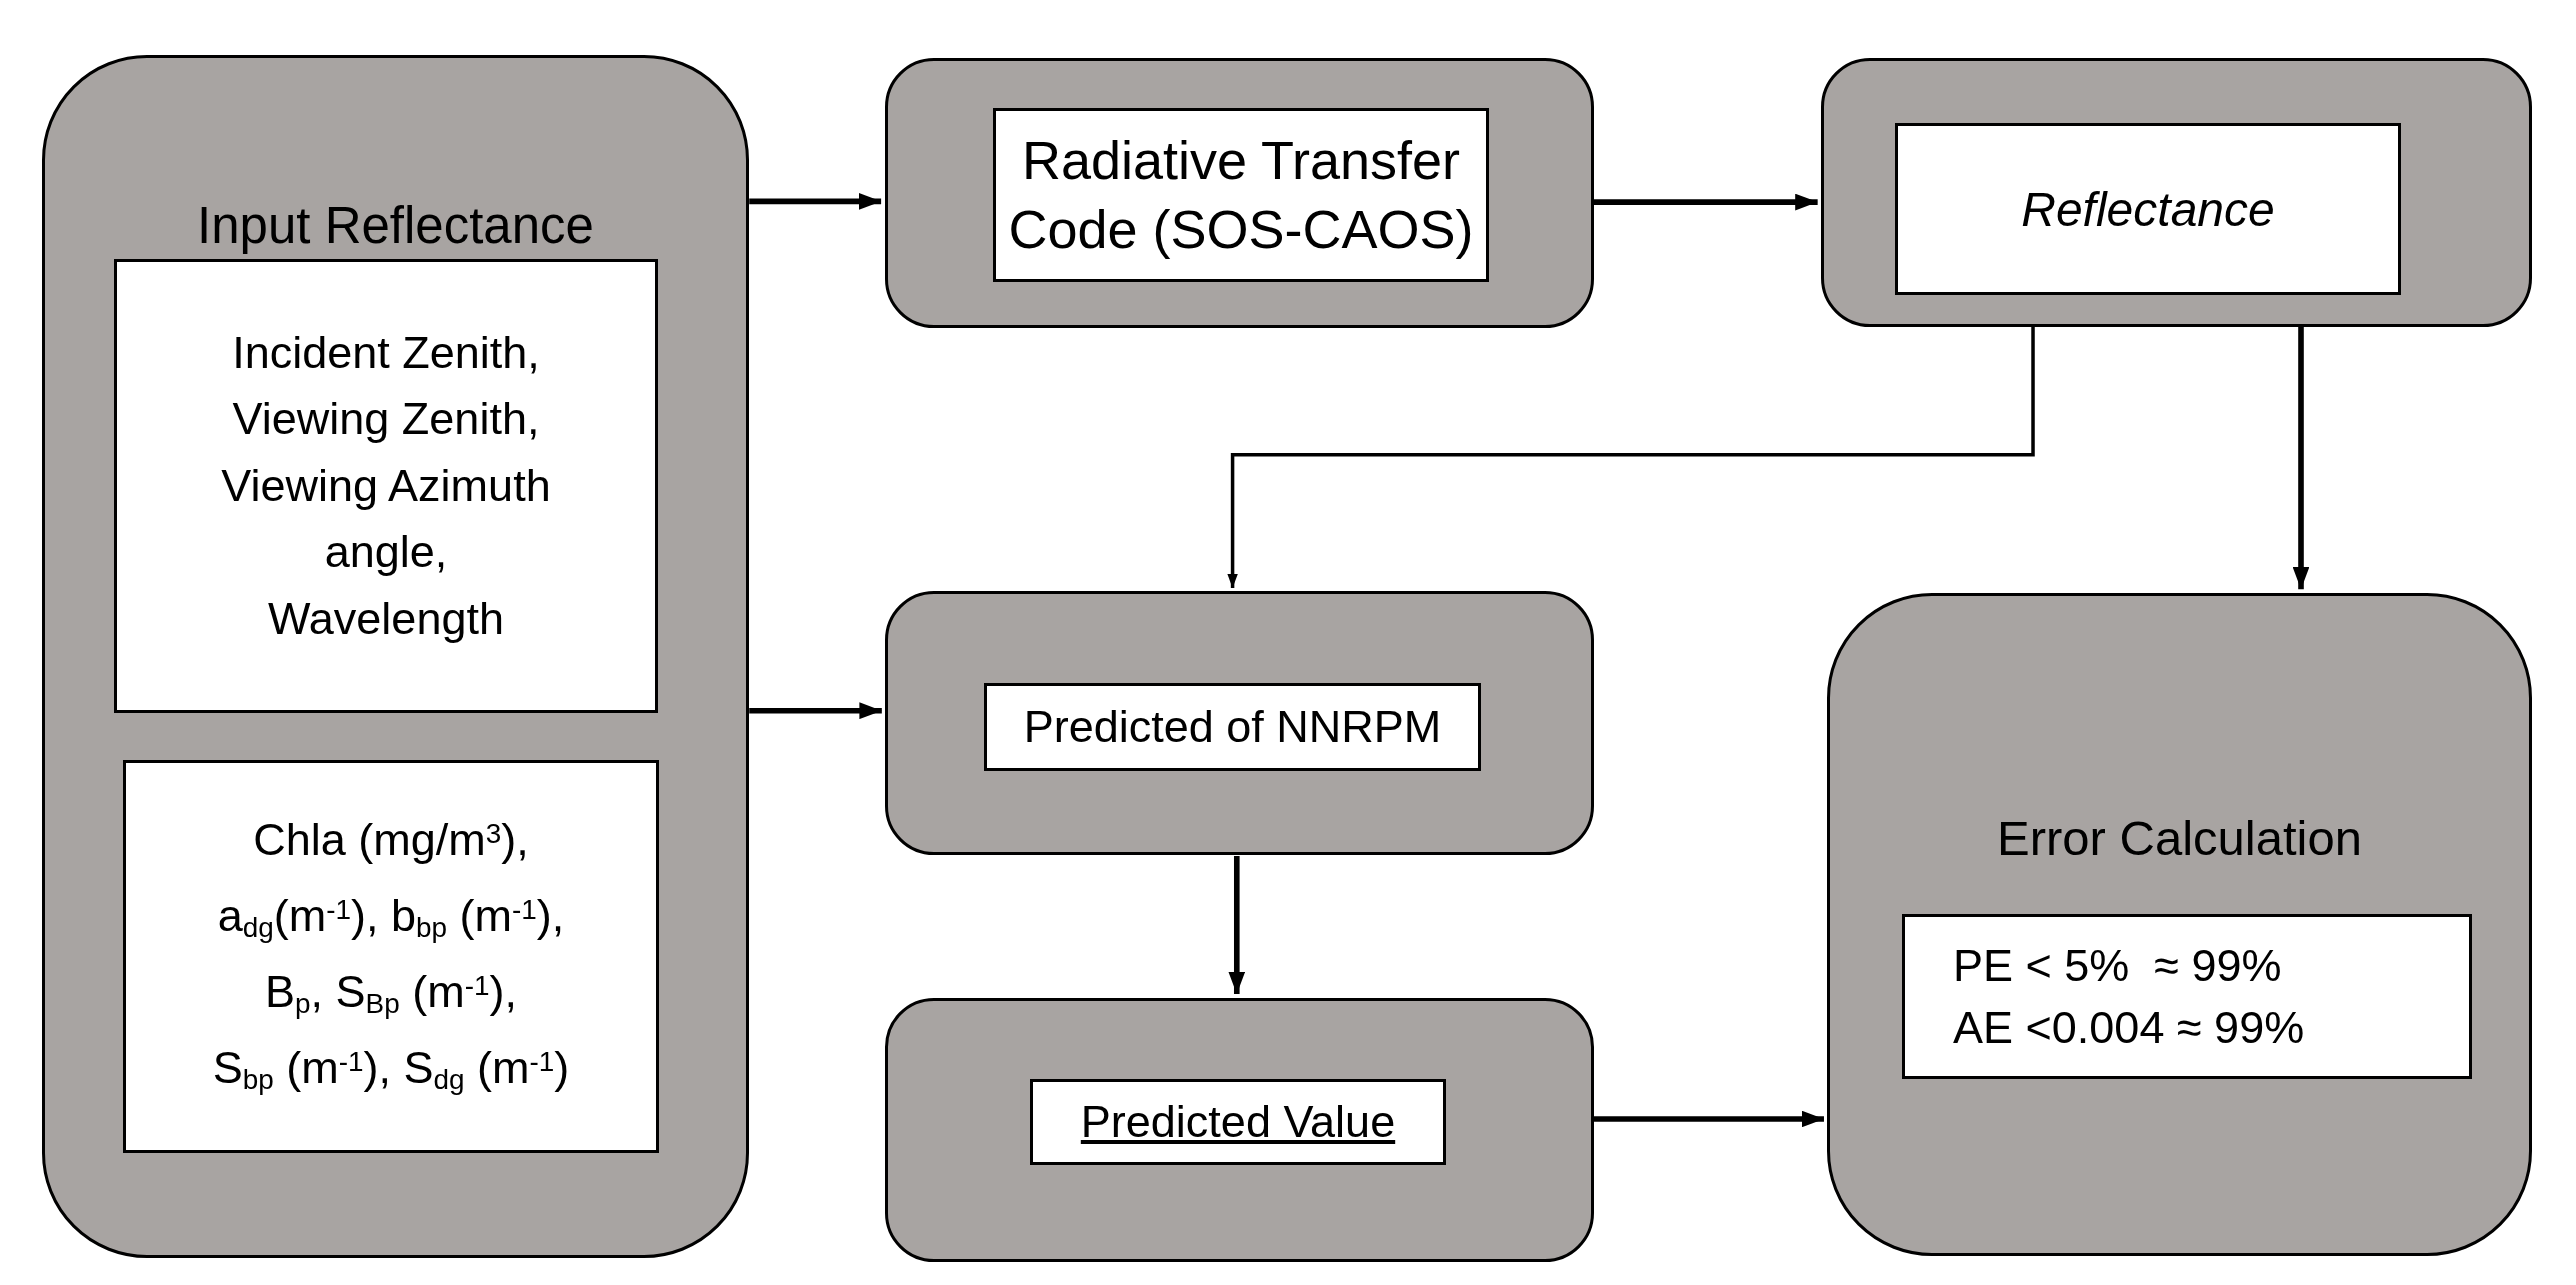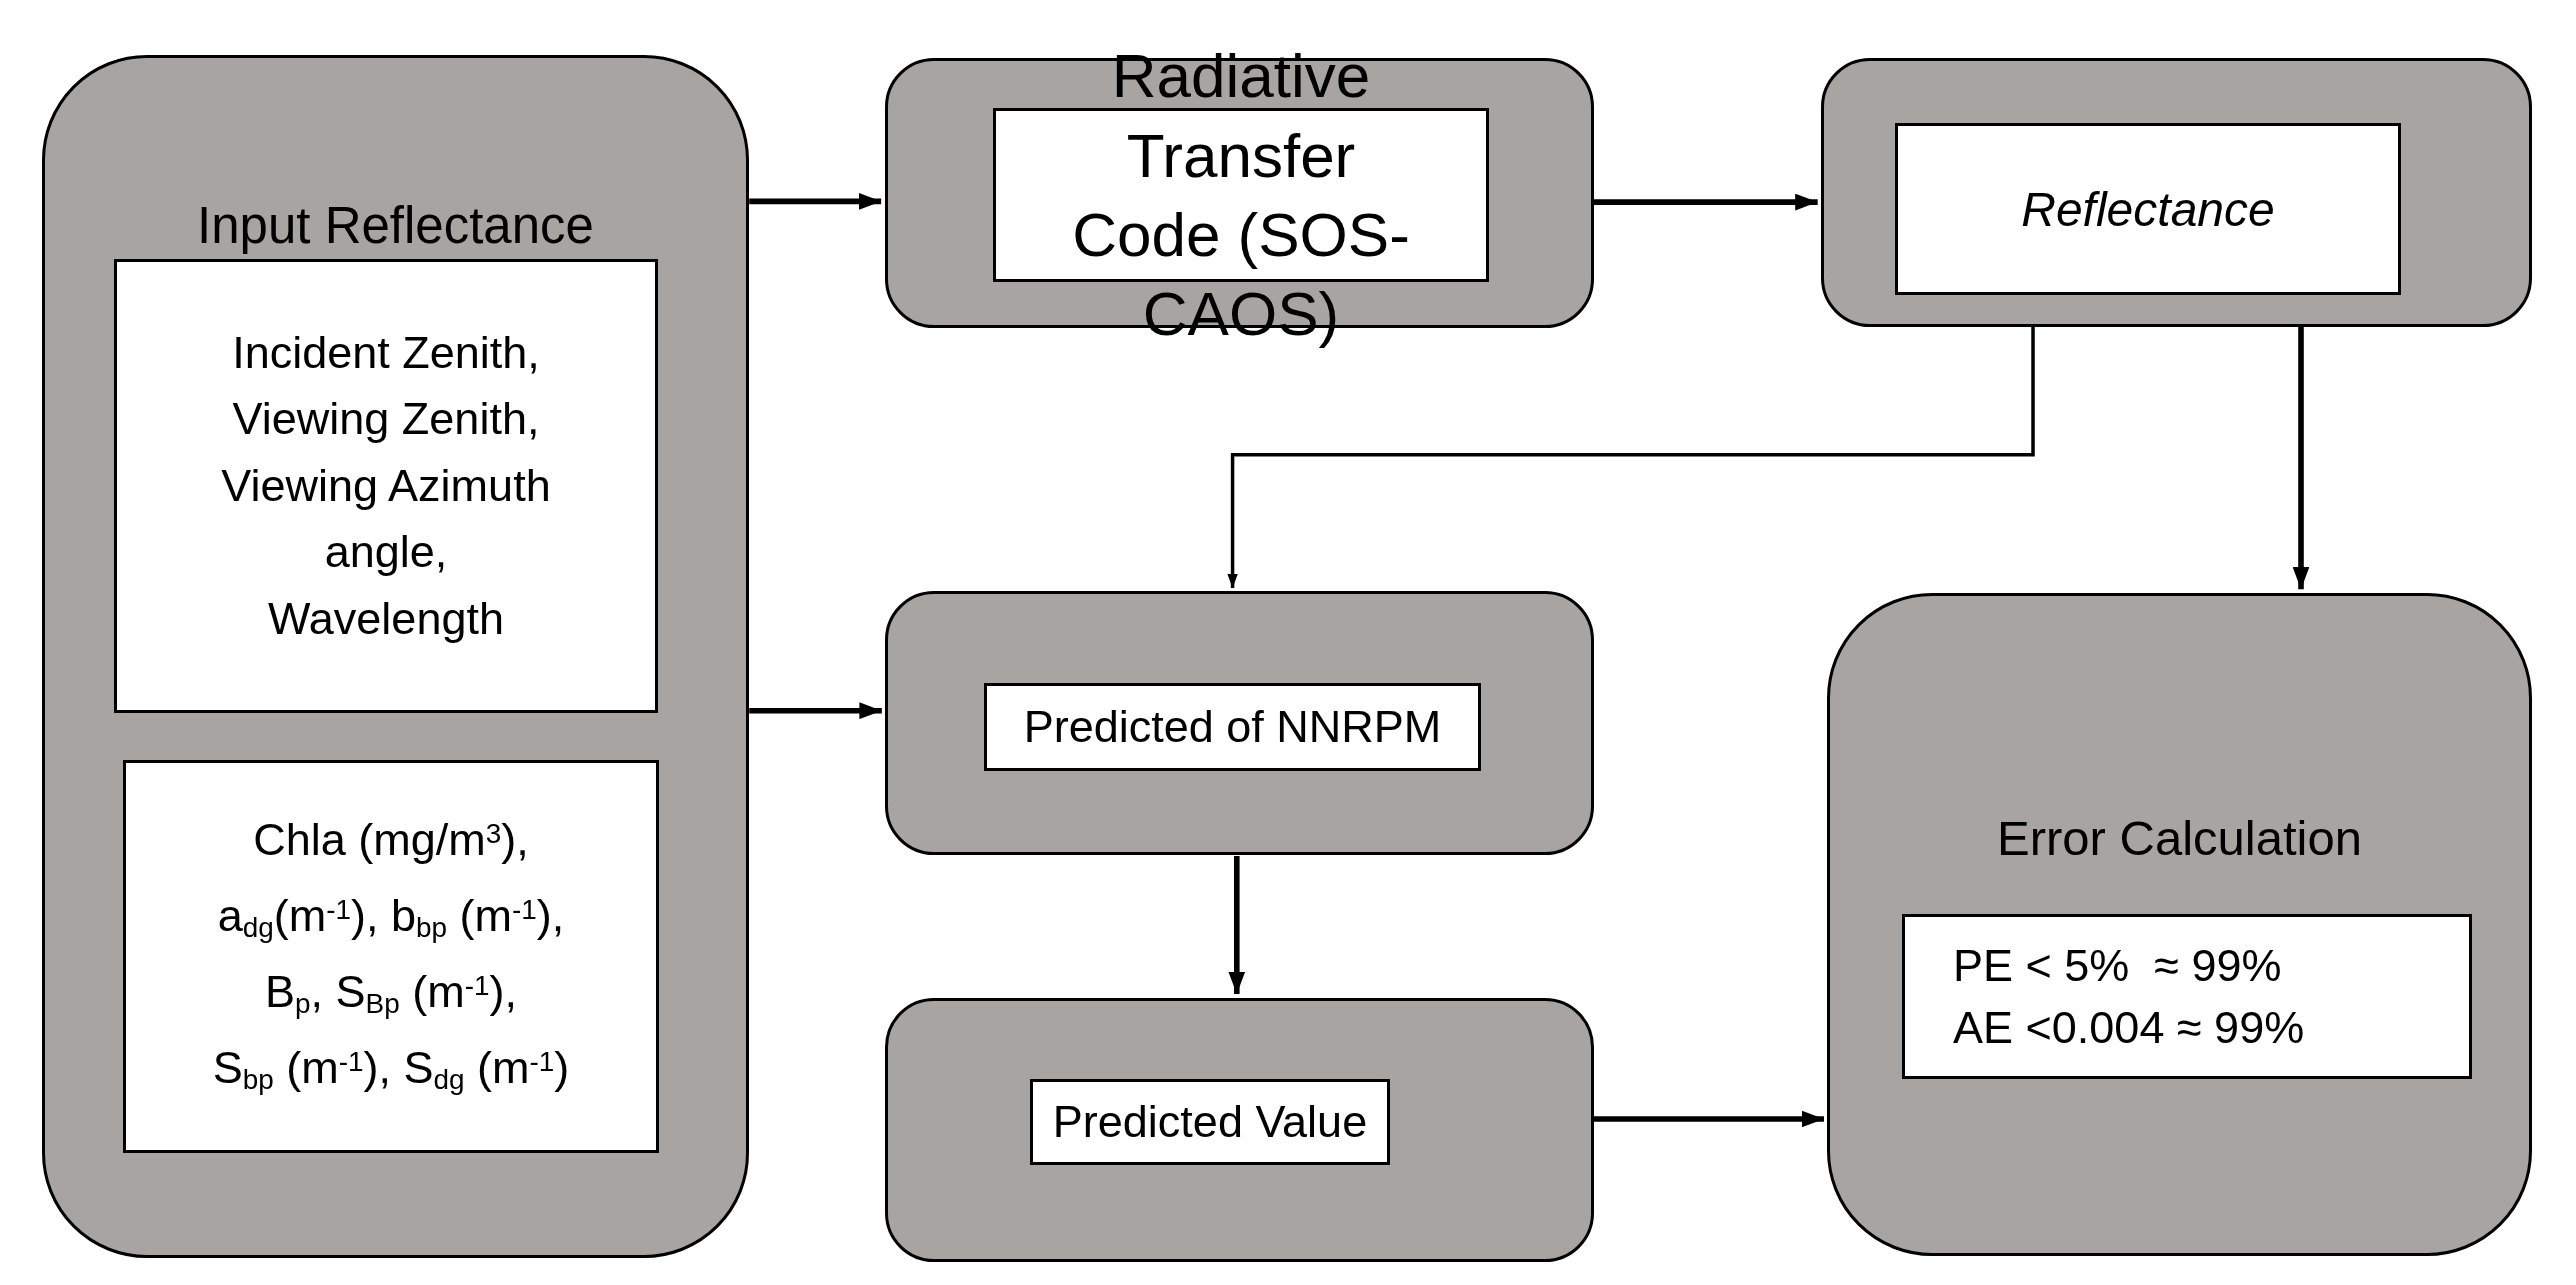--- a/index.html
+++ b/index.html
@@ -20,21 +20,21 @@
     background:var(--inner_fill,#fff);
     border:3.5px solid var(--node_border,#000);
     display:flex;flex-direction:column;align-items:center;justify-content:center;
     text-align:center;
   }
   .node-title{
     position:absolute;left:0;right:0;text-align:center;
     font-size:49px;line-height:1.15;
   }
   .body-text{white-space:pre-line;font-size:45px;line-height:1.5;}
-  .rt-text{white-space:pre-line;font-size:62px;line-height:1.28;}
+  .rt-text{white-space:pre-line;font-size:54px;line-height:1.28;}
   .rich-line{font-size:45px;line-height:70px;}
   .seg-sub{font-size:0.62em;position:relative;top:0.22em;}
   .seg-sup{font-size:0.62em;position:relative;top:-0.42em;}
   .err-lines{align-items:flex-start;padding-left:48px;text-align:left;}
   .err-line{font-size:45px;line-height:62px;white-space:pre;}
   #arrow-layer{position:absolute;left:0;top:0;width:2576px;height:1286px;}
   #arrow-layer path{fill:none;stroke:var(--arrow,#000);}
 </style>
 </head>
 <body style="--node_fill: #a8a4a2; --node_border: #000000; --inner_fill: #ffffff; --arrow: #000000; --background: #ffffff; background: rgb(255, 255, 255);">
@@ -70,21 +70,21 @@
   </div>
 </div>
 
 <div class="node r-med" style="left:885px;top:591px;width:709px;height:264px;">
   <div class="inner" style="left:96px;top:89px;width:497px;height:88px;">
     <div style="font-size:45px;">Predicted of NNRPM</div>
   </div>
 </div>
 
 <div class="node r-med" style="left:885px;top:998px;width:709px;height:264px;">
-  <div class="inner" style="left:142px;top:78px;width:360px;height:86px;">
+  <div class="inner" style="left:142px;top:78px;width:416px;height:86px;text-decoration:underline;">
     <div style="font-size:45px;">Predicted Value</div>
   </div>
 </div>
 
 <div class="node r-big" style="left:1827px;top:593px;width:705px;height:663px;">
   <div class="node-title" style="top:214px;font-size:49px;">Error Calculation</div>
   <div class="inner err-lines" style="left:72px;top:318px;width:570px;height:165px;">
     <div class="err-line">PE &lt; 5%  ≈ 99%</div>
     <div class="err-line">AE &lt;0.004 ≈ 99%</div>
   </div>

